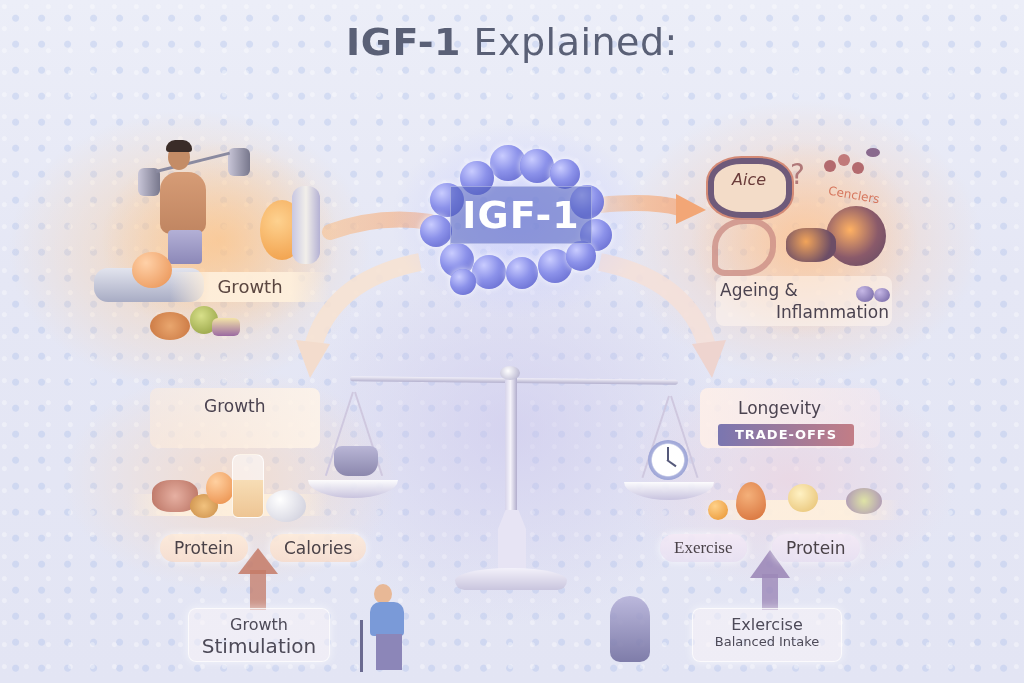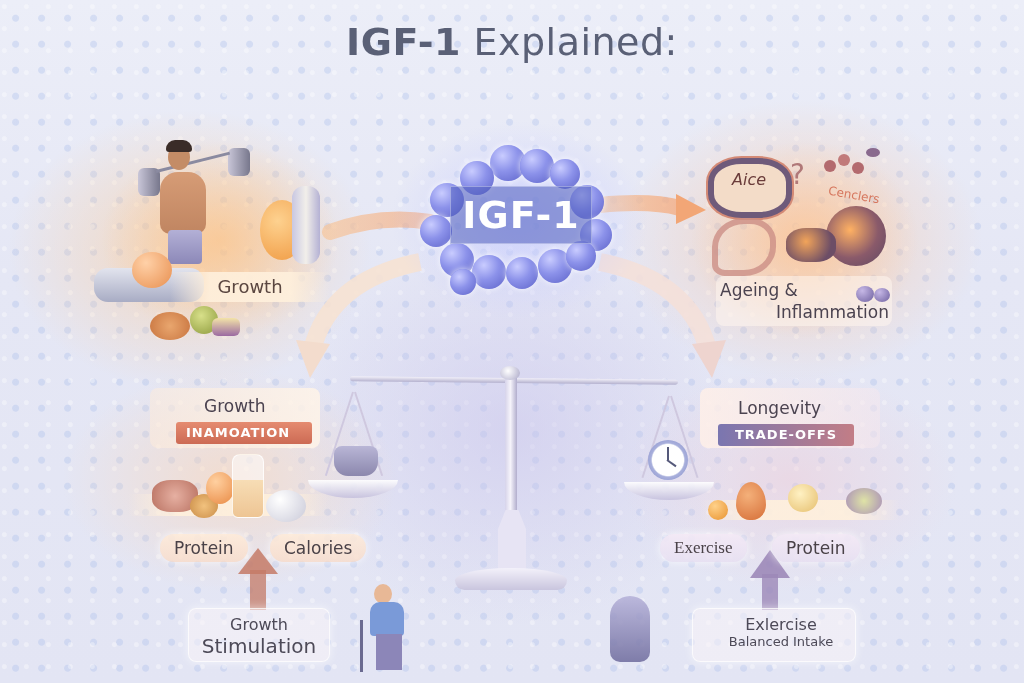--- a/index.html
+++ b/index.html
@@ -167,21 +167,20 @@
   <div class="blob" style="left:826px;top:206px;width:60px;height:60px;background:radial-gradient(circle at 40% 40%,#ffb163,#8a5a6a 55%,#5e4762 100%);"></div>
   <div class="blob" style="left:786px;top:228px;width:50px;height:34px;border-radius:40%;background:radial-gradient(circle at 40% 40%,#f2a45a,#6c4d66 70%);"></div>
   <div class="panel" style="left:716px;top:276px;width:176px;height:50px;"></div>
   <div class="tag" style="left:720px;top:280px;">Ageing &amp;</div>
   <div class="tag" style="left:752px;top:302px;margin-left:24px;">Inflammation</div>
   <div class="blob" style="left:856px;top:286px;width:18px;height:16px;background:radial-gradient(circle at 35% 30%,#c6b8e6,#6d5f9e);"></div>
   <div class="blob" style="left:874px;top:288px;width:16px;height:14px;background:radial-gradient(circle at 35% 30%,#c6b8e6,#6d5f9e);"></div>
 
   <div class="panel" style="left:150px;top:388px;width:170px;height:60px;background:linear-gradient(90deg,rgba(255,236,218,.5),rgba(255,244,232,.85));"></div>
   <div class="tag" style="left:204px;top:396px;">Growth</div>
-  <div class="badge" style="left:176px;top:422px;width:116px;background:linear-gradient(180deg,#e58b70,#cc6a54);">INAMOATION</div>
 
   <div class="panel" style="left:700px;top:388px;width:180px;height:60px;background:linear-gradient(90deg,rgba(255,240,232,.85),rgba(246,232,238,.5));"></div>
   <div class="tag" style="left:738px;top:398px;">Longevity</div>
   <div class="badge" style="left:718px;top:424px;width:116px;text-align:center;background:linear-gradient(90deg,#7a76b0,#c27d86);">TRADE-OFFS</div>
 
   <div class="beam"></div>
   <div class="post"></div>
   <div class="pivot"></div>
   <div class="foot-flare"></div>
   <div class="foot"></div>
@@ -221,18 +220,18 @@
     <div style="position:absolute;left:370px;top:602px;width:34px;height:34px;border-radius:10px 10px 4px 4px;background:#7a9ad8;"></div>
     <div style="position:absolute;left:376px;top:634px;width:26px;height:36px;background:#8c86b8;"></div>
     <div style="position:absolute;left:360px;top:620px;width:3px;height:52px;background:#6a6a90;"></div>
   </div>
 
 
   <div style="position:absolute;left:610px;top:596px;width:40px;height:66px;border-radius:20px 20px 10px 10px;background:linear-gradient(180deg,#b4b0d8,#6d6a9c);opacity:.85;"></div>
 
   <div class="pill cool" style="left:660px;top:534px;font-family:Liberation Serif, serif;">Exercise</div>
   <div class="pill cool" style="left:772px;top:534px;">Protein</div>
-  <div class="box" style="left:692px;top:608px;width:148px;height:52px;padding-left:14px;">
+  <div class="box" style="left:692px;top:608px;width:148px;height:52px;">
     <span class="l1" style="margin-top:6px;">Exlercise</span>
     <span class="l2 small">Balanced Intake</span>
   </div>
 
 </div>
 
 </body></html>

